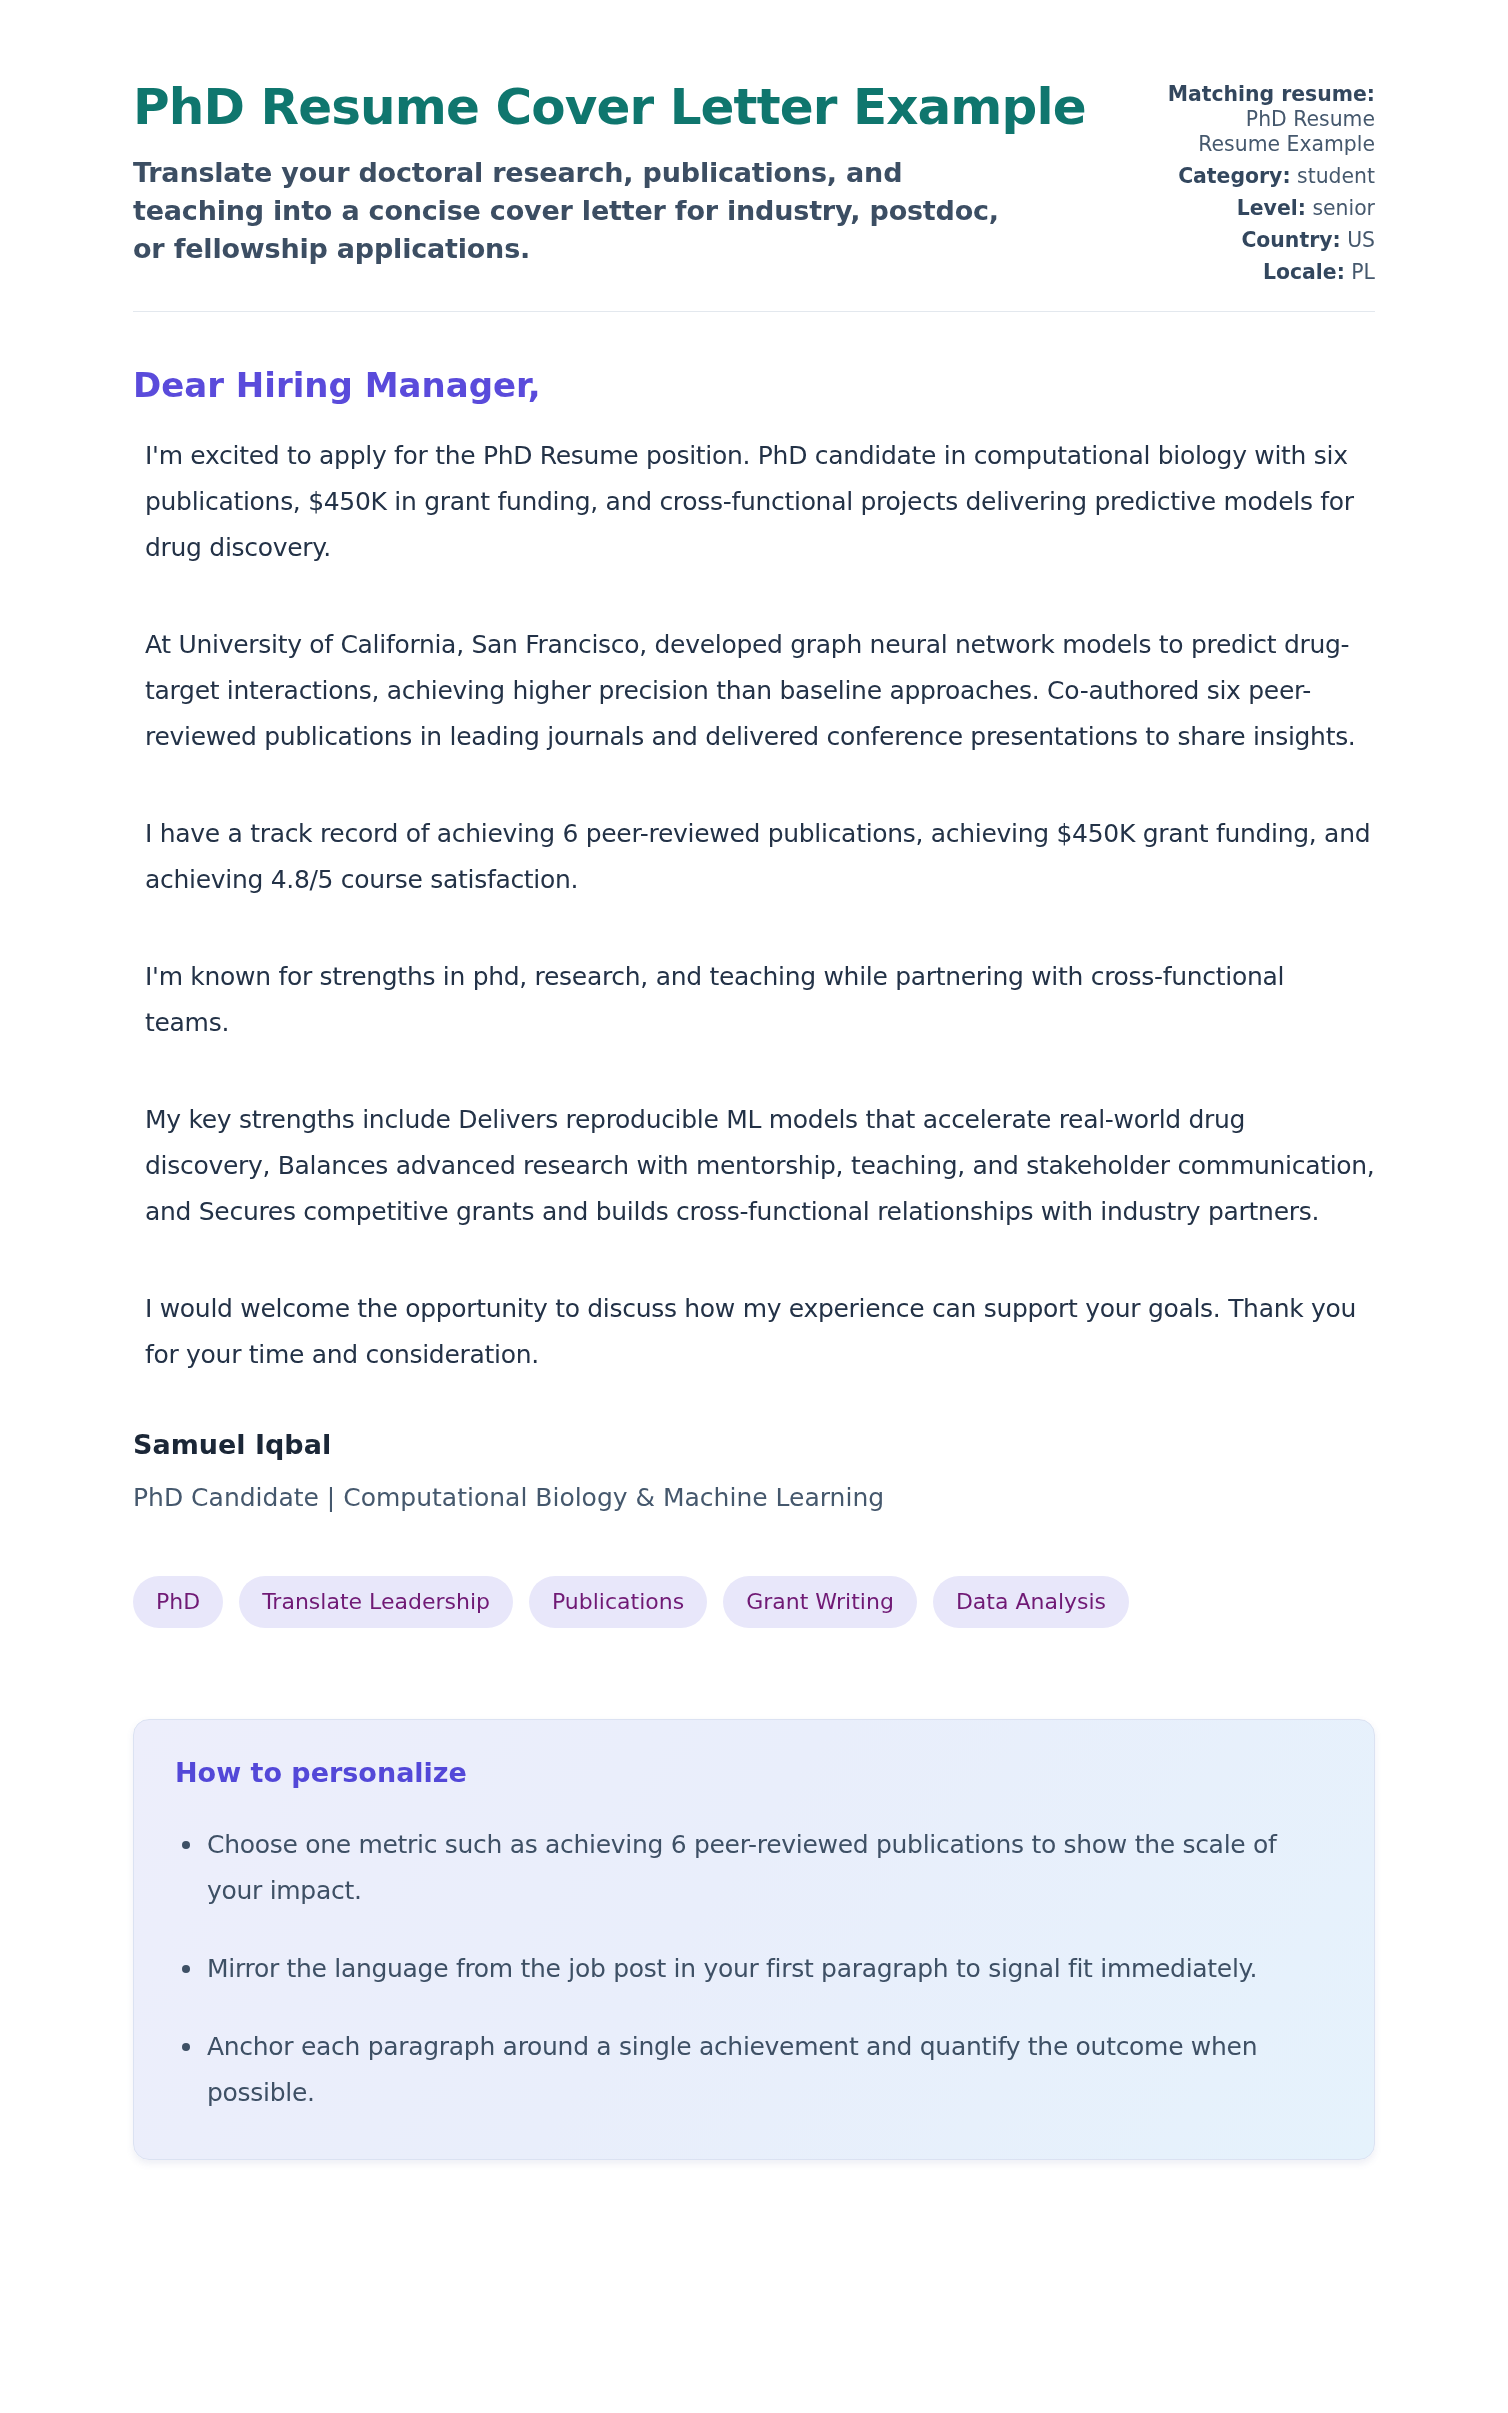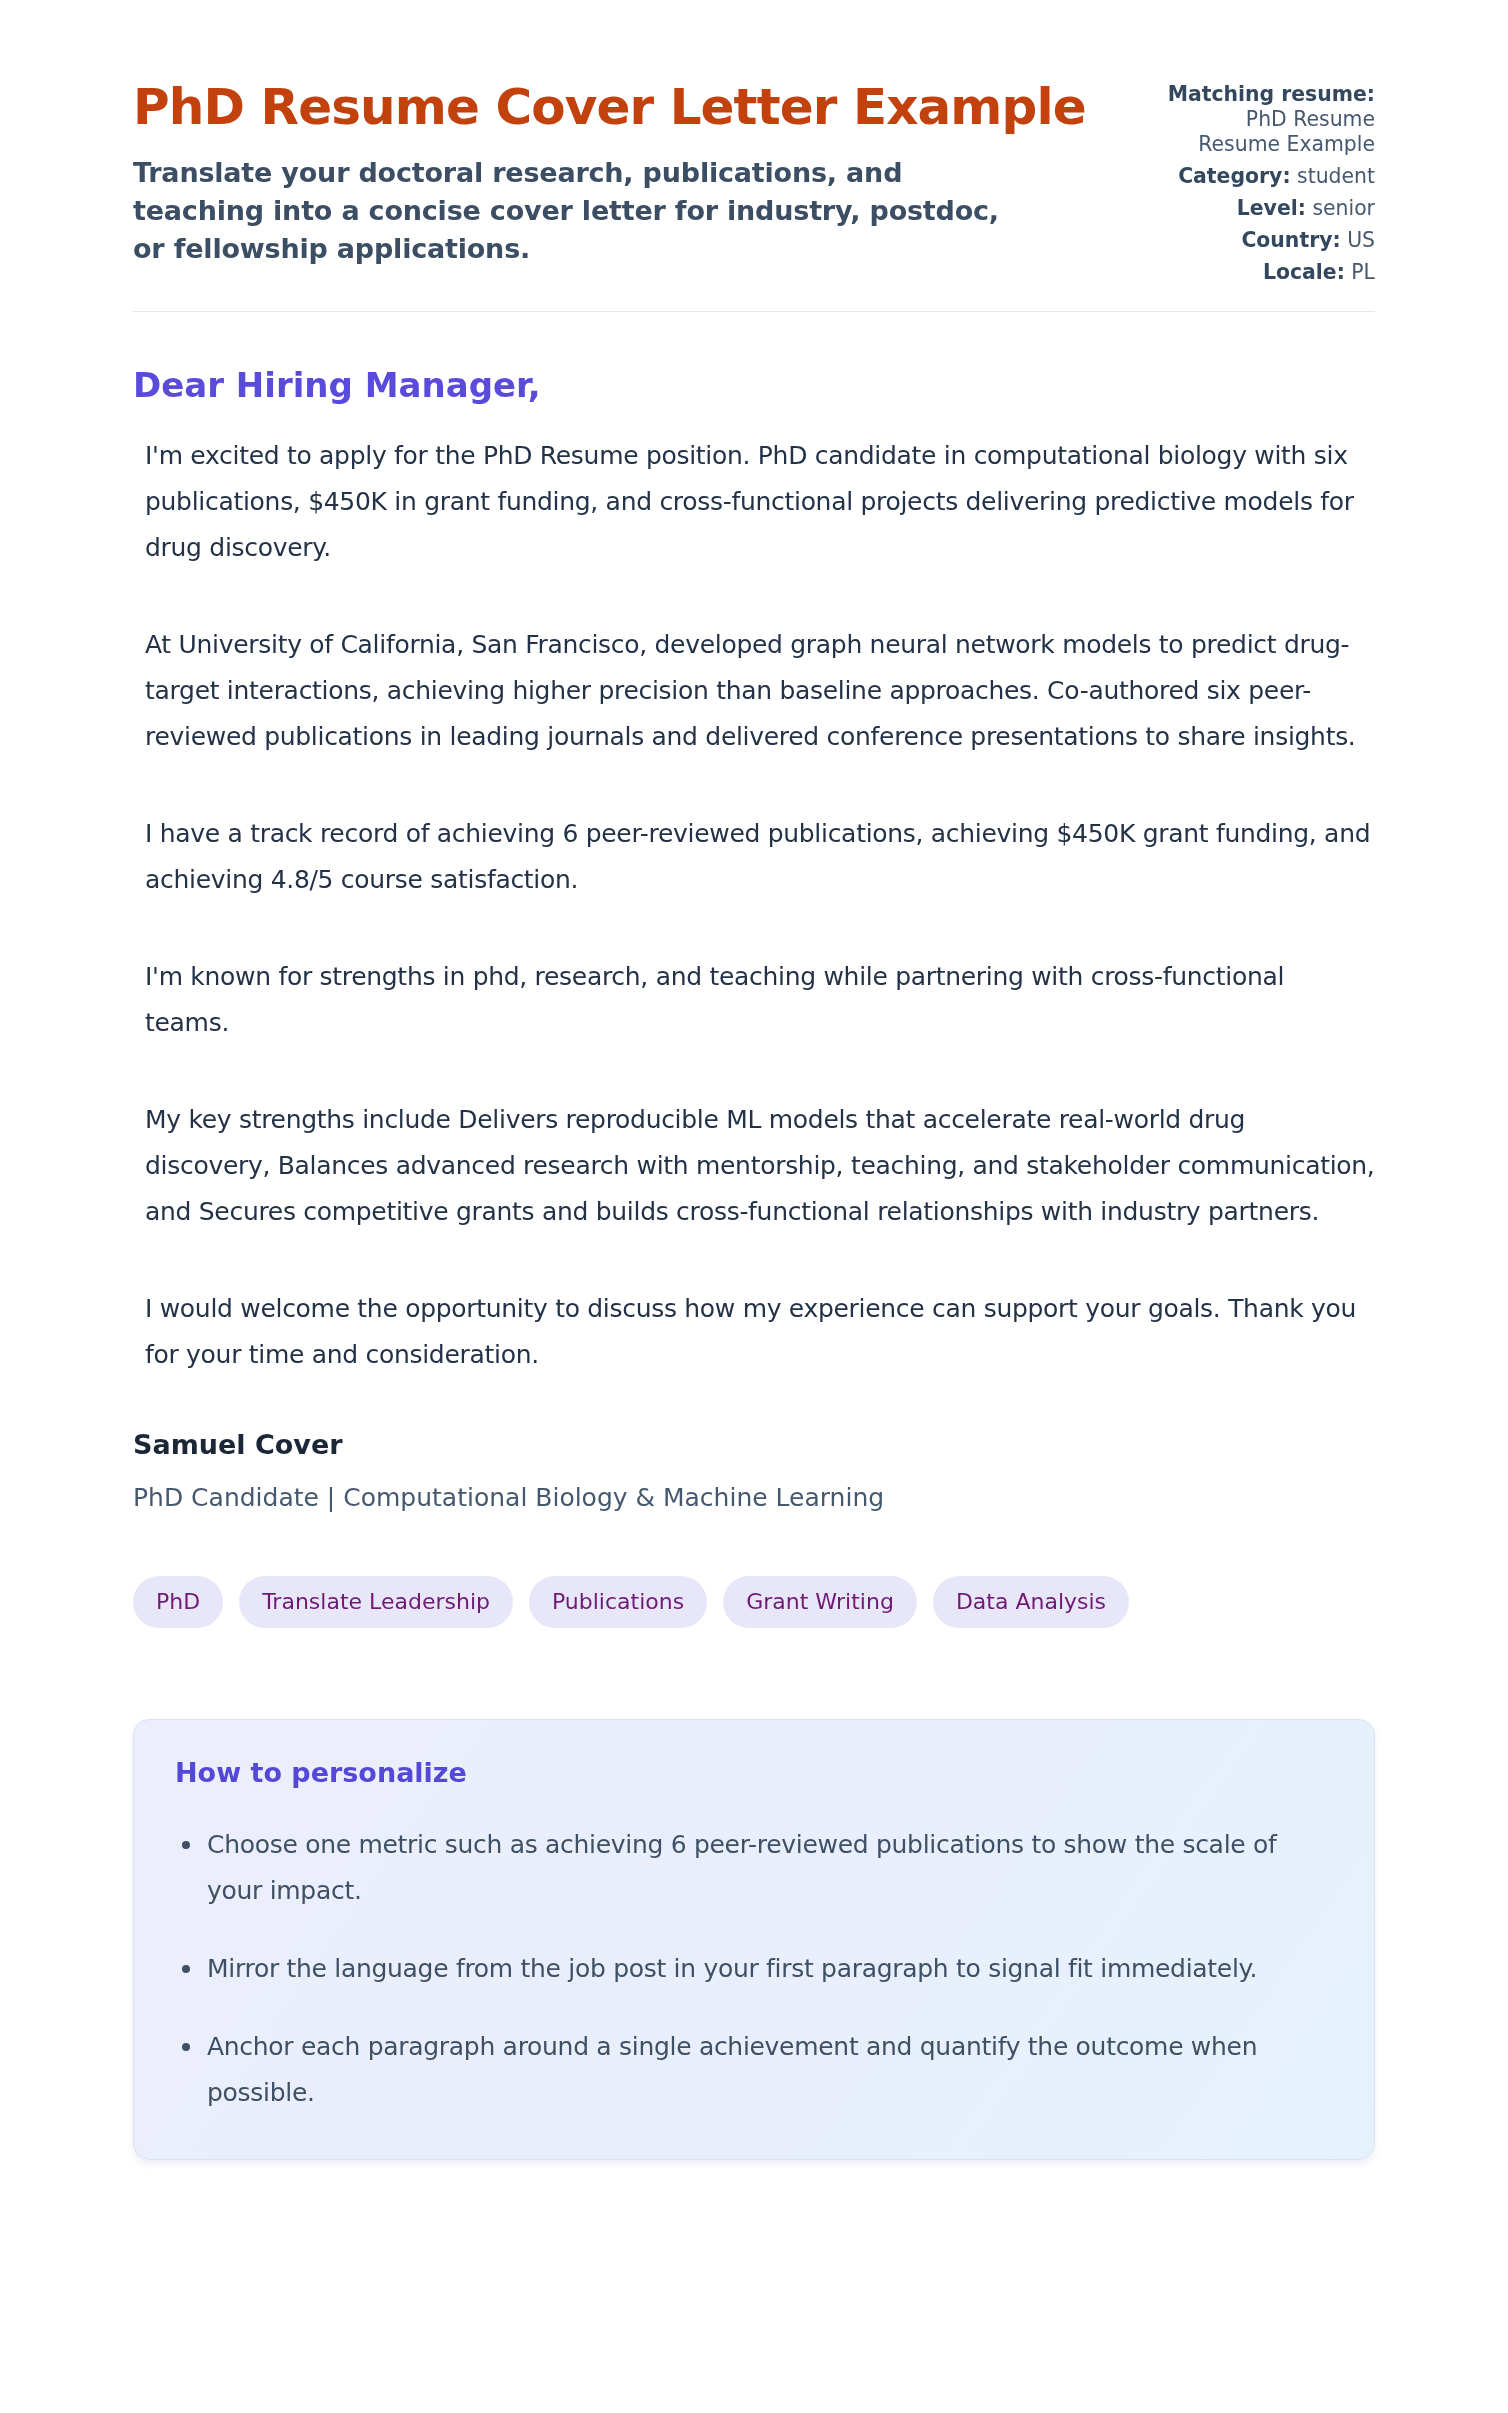--- a/index.html
+++ b/index.html
@@ -17,21 +17,21 @@
     height: 2413px;
     padding: 78px 133px 0 133px;
     box-sizing: border-box;
   }
   
   .page-title {
     margin: 0 0 18px 0;
     font-size: 50px;
     font-weight: bold;
     letter-spacing: -0.9px;
-    color: #c2410c;
+    color: #0f766e;
   }
   .page-subtitle {
     margin: 0;
     max-width: 905px;
     font-size: 27px;
     font-weight: bold;
     line-height: 38px;
     color: #3c4e63;
     letter-spacing: -0.2px;
   }
@@ -174,21 +174,21 @@
   <div class="letter">
     <div class="greeting">Dear Hiring Manager,</div>
     <p>I'm excited to apply for the PhD Resume position. PhD candidate in computational biology with six publications, $450K in grant funding, and cross-functional projects delivering predictive models for drug discovery.</p>
     <p>At University of California, San Francisco, developed graph neural network models to predict drug-target interactions, achieving higher precision than baseline approaches. Co-authored six peer-reviewed publications in leading journals and delivered conference presentations to share insights.</p>
     <p>I have a track record of achieving 6 peer-reviewed publications, achieving $450K grant funding, and achieving 4.8/5 course satisfaction.</p>
     <p>I'm known for strengths in phd, research, and teaching while partnering with cross-functional teams.</p>
     <p>My key strengths include Delivers reproducible ML models that accelerate real-world drug discovery, Balances advanced research with mentorship, teaching, and stakeholder communication, and Secures competitive grants and builds cross-functional relationships with industry partners.</p>
     <p>I would welcome the opportunity to discuss how my experience can support your goals. Thank you for your time and consideration.</p>
 
     <div class="signature">
-      <div class="sig-name">Samuel Cover</div>
+      <div class="sig-name">Samuel Iqbal</div>
       <div class="sig-title">PhD Candidate | Computational Biology &amp; Machine Learning</div>
     </div>
   </div>
 
   <div class="tags">
     <span class="tag">PhD</span>
     <span class="tag">Translate Leadership</span>
     <span class="tag">Publications</span>
     <span class="tag">Grant Writing</span>
     <span class="tag">Data Analysis</span>

